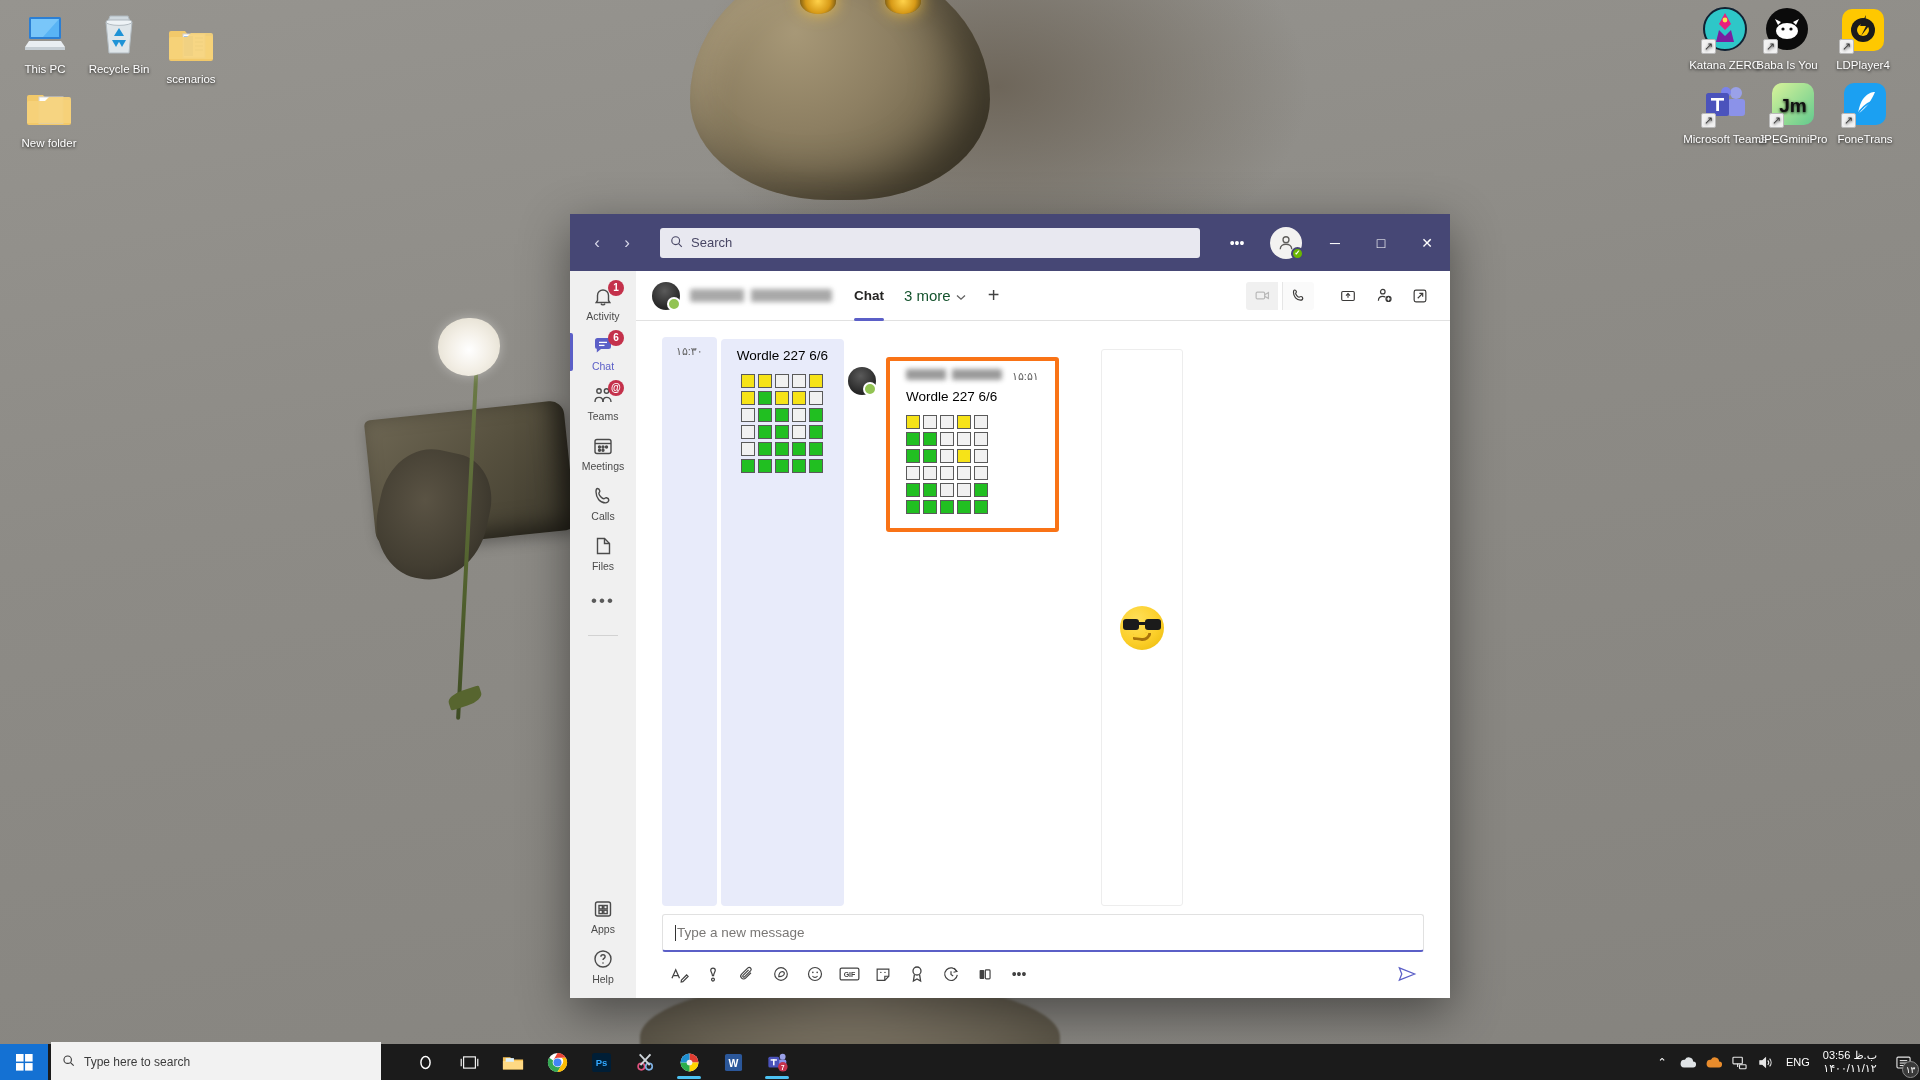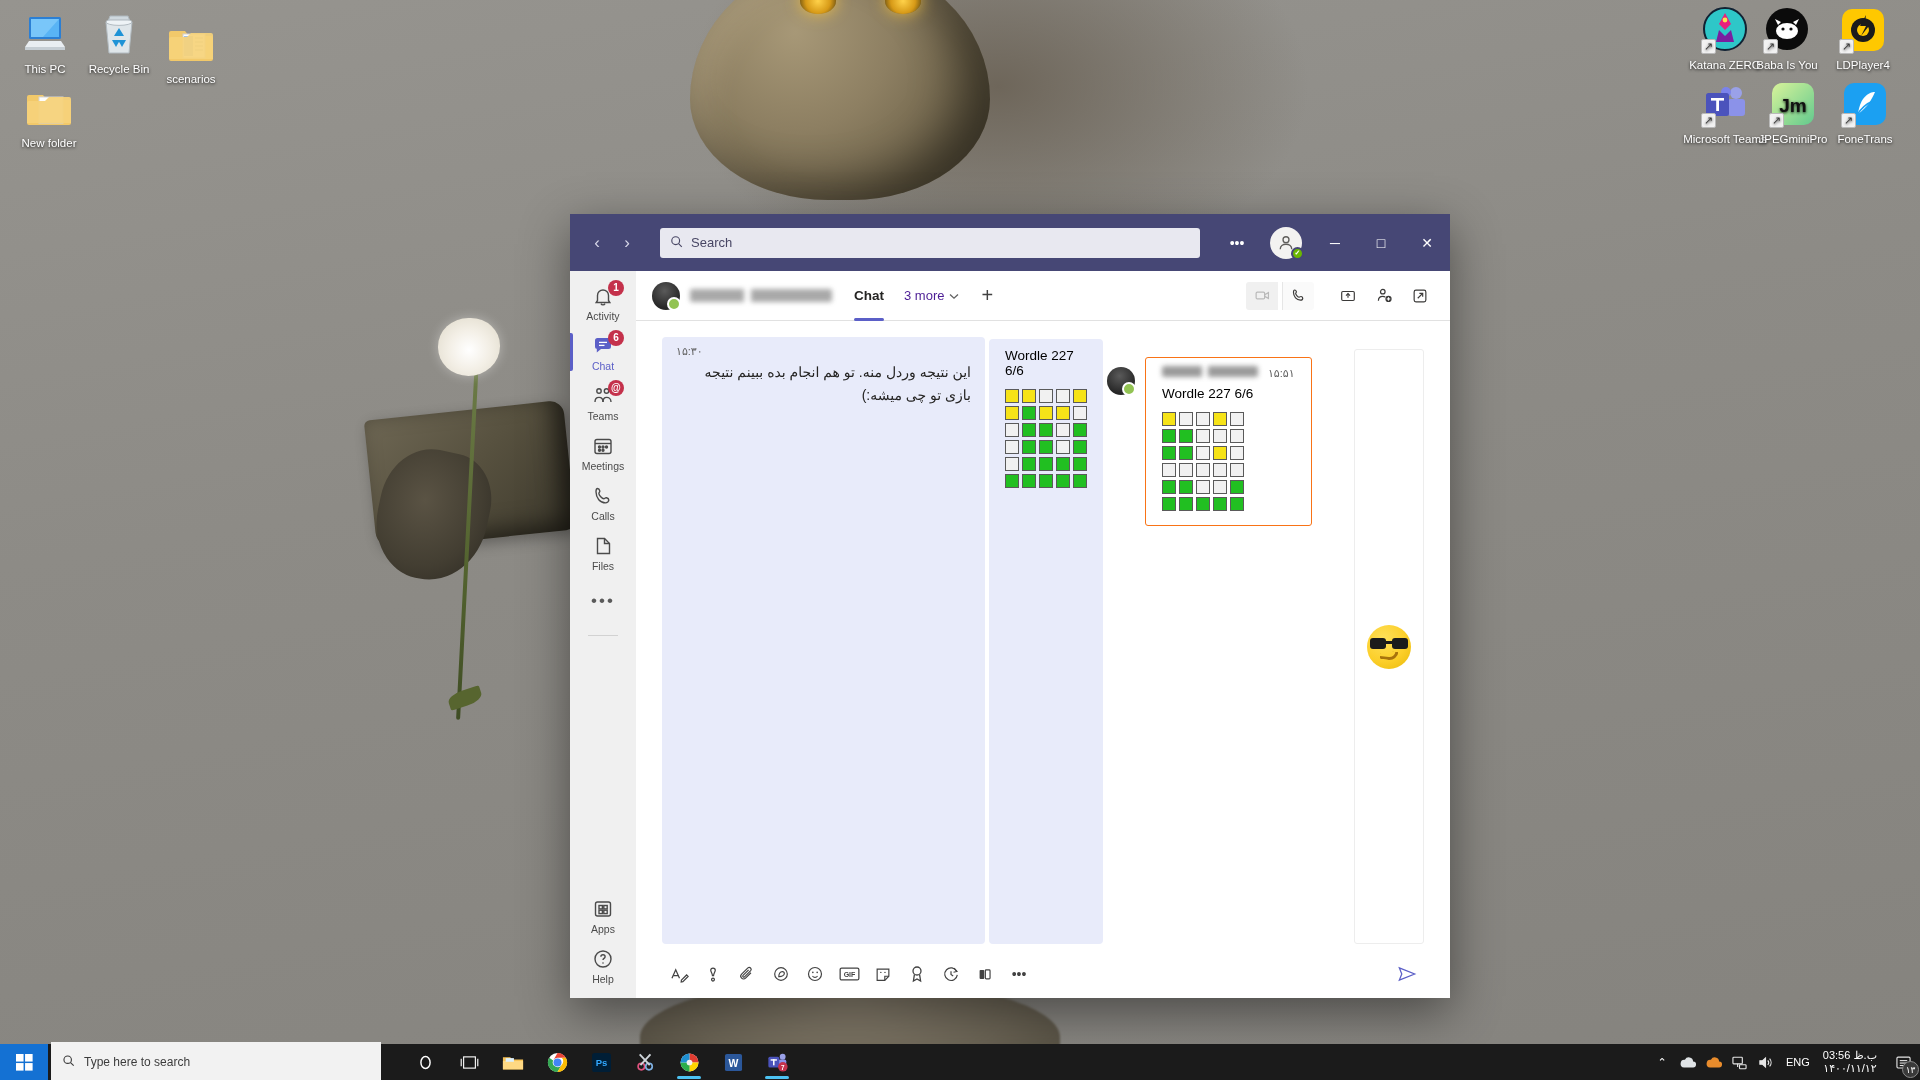--- a/index.html
+++ b/index.html
@@ -171,21 +171,21 @@
   }
   .hdr-tab {
     margin-left: 22px; font-size: 13.5px; color: #252423; font-weight: bold;
     position: relative; height: 50px; display: flex; align-items: center;
   }
   .hdr-tab.active::after {
     content: ""; position: absolute; left: 0; right: 0; bottom: 0; height: 2.5px;
     background: #5b5fc7; border-radius: 2px;
   }
   .hdr-more {
-    margin-left: 20px; font-size: 13px; color: #4c1d95;
+    margin-left: 20px; font-size: 15px; color: #14532d;
     display: flex; align-items: center; gap: 5px;
   }
   .hdr-plus { margin-left: 22px; font-size: 20px; color: #424242; font-weight: 300; }
   #hdr-actions { margin-left: auto; display: flex; align-items: center; gap: 4px; }
   .hdr-ico {
     width: 32px; height: 28px; display: flex; align-items: center;
     justify-content: center; color: #3b3a39; border-radius: 3px;
   }
   .hdr-ico.boxed-l { background: #f0f0f0; border-radius: 3px 0 0 3px; }
   .hdr-ico.boxed-r { background: #fafafa; border-radius: 0 3px 3px 0; border-left: 1px solid #e6e6e6; }
@@ -218,21 +218,21 @@
   .msg-in-row { display: flex; align-items: flex-start; gap: 10px; margin-top: 20px; }
   #in-avatar {
     width: 28px; height: 28px; border-radius: 50%; position: relative; flex-shrink: 0;
     background: radial-gradient(circle at 45% 32%, #5a5a5a 0%, #262626 70%); margin-top: 10px;
   }
   #in-avatar::after {
     content: ""; position: absolute; right: -1px; bottom: -1px; width: 10px; height: 10px;
     border-radius: 50%; background: #92c353; border: 2px solid #fff;
   }
   .bubble-in {
-    background: #fff; border: 1px solid #f97316; border-radius: 3px;
+    background: #fff; border: 4px solid #f97316; border-radius: 3px;
     padding: 8px 16px 14px; min-width: 162px;
   }
   .in-head { display: flex; align-items: baseline; gap: 10px; margin-bottom: 6px; }
   .in-name {
     width: 96px; height: 11px; border-radius: 2px;
     background: linear-gradient(90deg,#8f8f8f 0 42%, transparent 42% 48%, #8f8f8f 48% 100%);
     filter: blur(2.4px); opacity: .9; font-size: 0; color: transparent;
   }
   .in-time { font-size: 11px; color: #616161; }
   .emoji-msg {
@@ -676,21 +676,20 @@
             </svg>
           </div>
         </div>
       </div>
 
       <div id="messages">
 
         <div class="msg-out-wrap">
           <div class="bubble-out">
             <div class="bubble-time">۱۵:۳۰</div>
-            <div class="rtl">این نتیجه وردل منه. تو هم انجام بده ببینم نتیجه بازی تو چی میشه:)</div>
           </div>
         </div>
 
         <div class="msg-out-wrap" style="margin-top:2px;">
           <div class="bubble-wordle">
             <div class="wordle-title">Wordle 227 6/6</div>
             <div class="wordle-grid">
                 <div class="wordle-row">
                   <div class="wcell Y"></div>
                   <div class="wcell Y"></div>
@@ -796,20 +795,24 @@
           <div class="emoji-face">
             <div class="glass l"></div>
               <div class="glass r"></div>
             <div class="bridge"></div>
               <div class="smile"></div>
           </div>
         </div>
       </div>
 
       <div id="compose">
+        <div id="compose-box">
+          <span id="compose-caret"></span>
+          <span>Type a new message</span>
+        </div>
         <div id="compose-tools">
           <div class="tool">
             <svg width="19" height="17" viewBox="0 0 20 18" fill="none" stroke="#424242" stroke-width="1.3">
               <path d="M2 13 L6 4 L10 13"></path>
                 <line x1="3.4" y1="10.2" x2="8.6" y2="10.2"></line>
               <path d="M12 15 l5.5-5.5 1.6 1.6L13.6 16.6 11.8 17z" fill="none"></path>
             </svg>
           </div>
           <div class="tool">
             <svg width="16" height="17" viewBox="0 0 16 18" fill="none" stroke="#424242" stroke-width="1.3">

